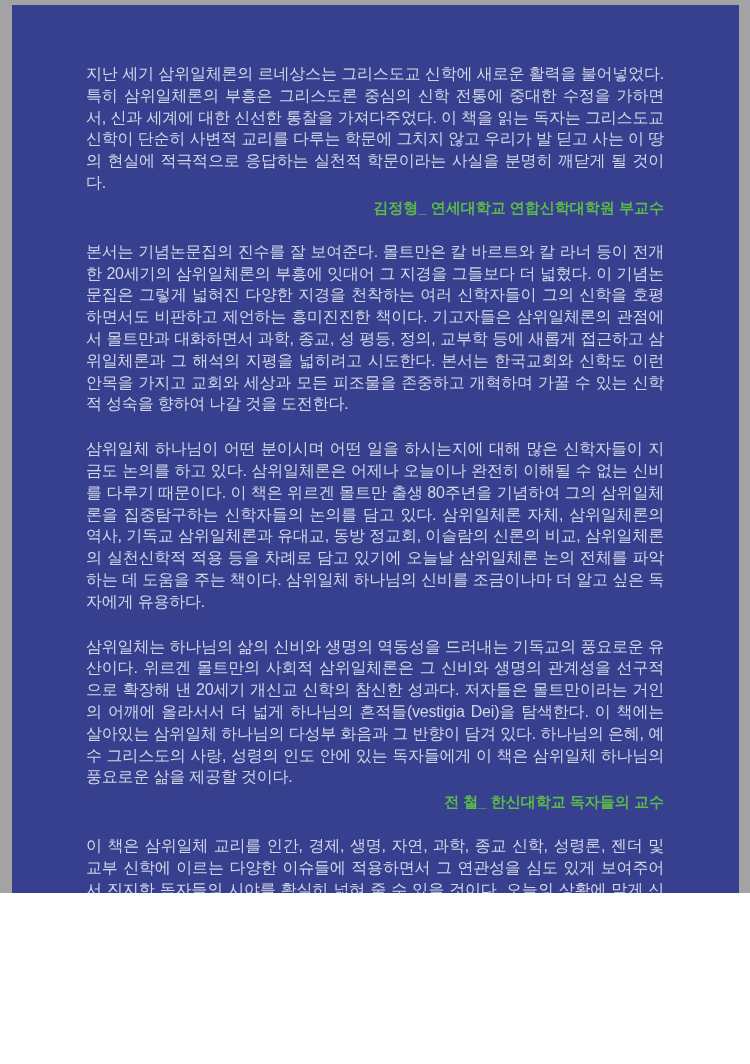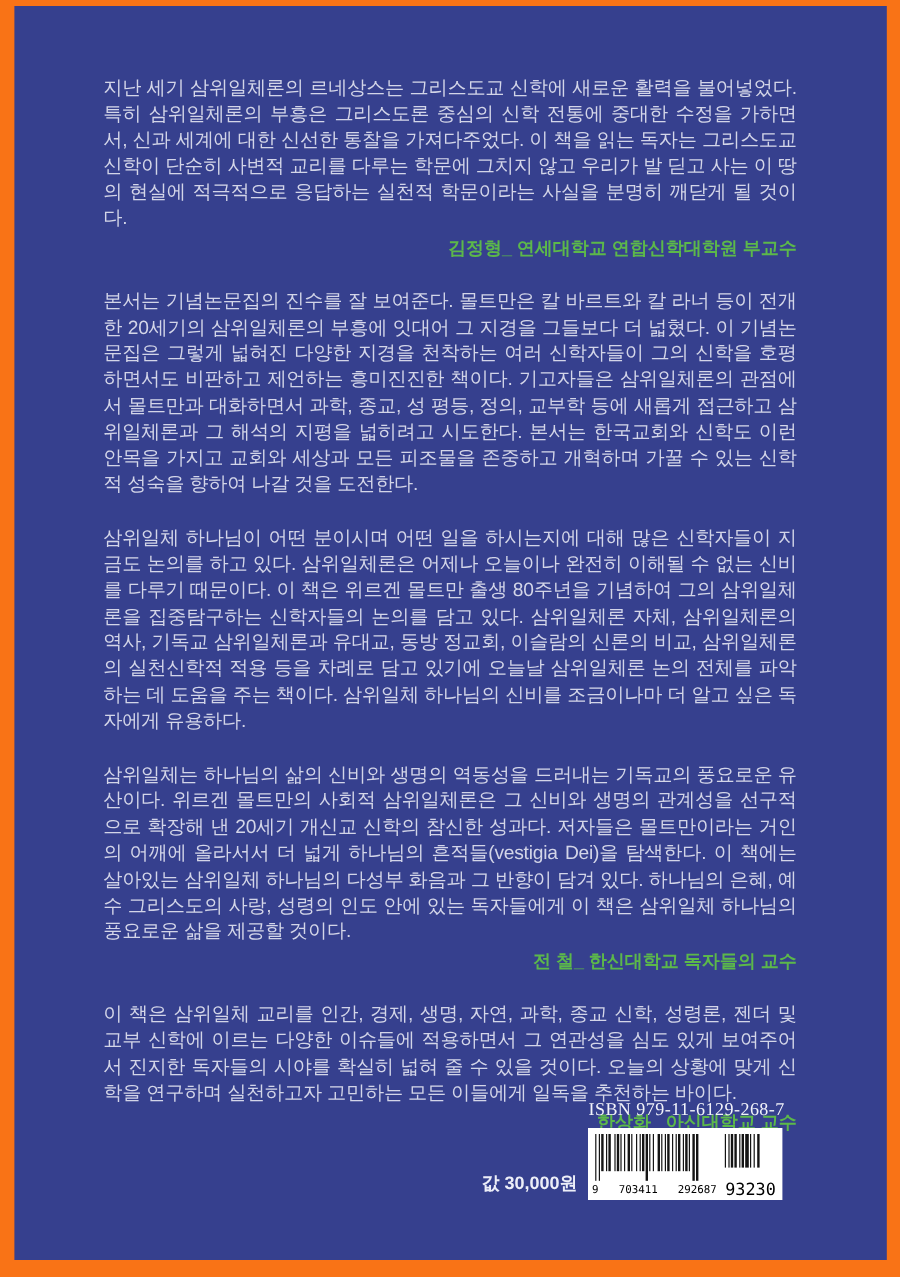--- a/index.html
+++ b/index.html
@@ -1,16 +1,16 @@
 <!DOCTYPE html>
 <html style="--cover-bg: #36408e; --body-text: #d3d5e8; --accent-green: #5cb84a;"><head>
 <meta charset="utf-8">
 <style>
   html,body{margin:0;padding:0;background:#ffffff;}
-  .page{position:relative;width:750px;height:1064px;background:#f97316;overflow:hidden;
+  .page{position:relative;width:750px;height:893px;background:#a3a3a3;overflow:hidden;
         font-family:"Liberation Sans","DejaVu Sans",sans-serif;}
   .cover{position:absolute;left:12px;top:5px;width:727px;height:1045px;
          background:var(--cover-bg,#36408e);}
   .content{padding:58px 75px 0 74px;}
   .endorsement{margin:0 0 23px 0;}
   .quote{margin:0;font-size:16px;line-height:21.8px;letter-spacing:-0.2px;
          color:var(--body-text,#d3d5e8);text-align:justify;}
   .attribution{margin:3px 0 0 0;font-size:15px;line-height:21px;font-weight:bold;
                color:var(--accent-green,#5cb84a);text-align:right;}
   .attribution .aff{margin-left:4px;}

